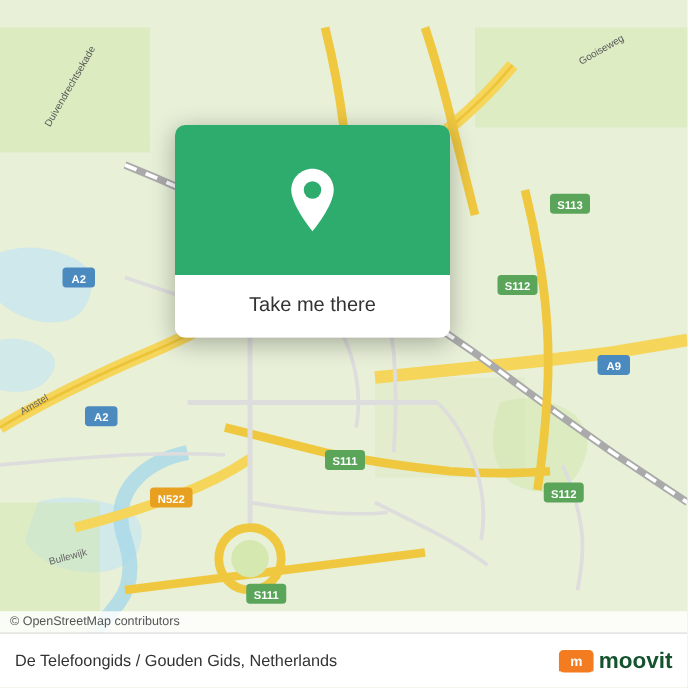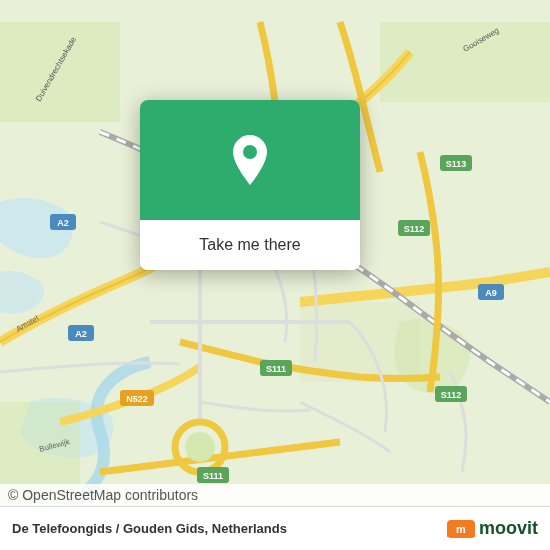--- a/index.html
+++ b/index.html
@@ -71,21 +71,21 @@
     }
 
     
     .attribution-bar {
       position: absolute;
       bottom: 44px;
       left: 0;
       right: 0;
       background: rgba(255,255,255,0.85);
       padding: 3px 8px;
-      font-size: 14px;
+      font-size: 10px;
       color: #555;
       z-index: 5;
     }
 
     
     .footer {
       position: absolute;
       bottom: 0;
       left: 0;
       right: 0;
@@ -95,21 +95,21 @@
       display: flex;
       align-items: center;
       justify-content: space-between;
       padding: 0 12px;
       z-index: 10;
     }
 
     .footer-title {
       font-size: 13px;
       color: #333;
-      font-weight: 700;
+      font-weight: 400;
     }
 
     .moovit-logo {
       display: flex;
       align-items: center;
       gap: 4px;
     }
 
     .moovit-text {
       font-size: 18px;

